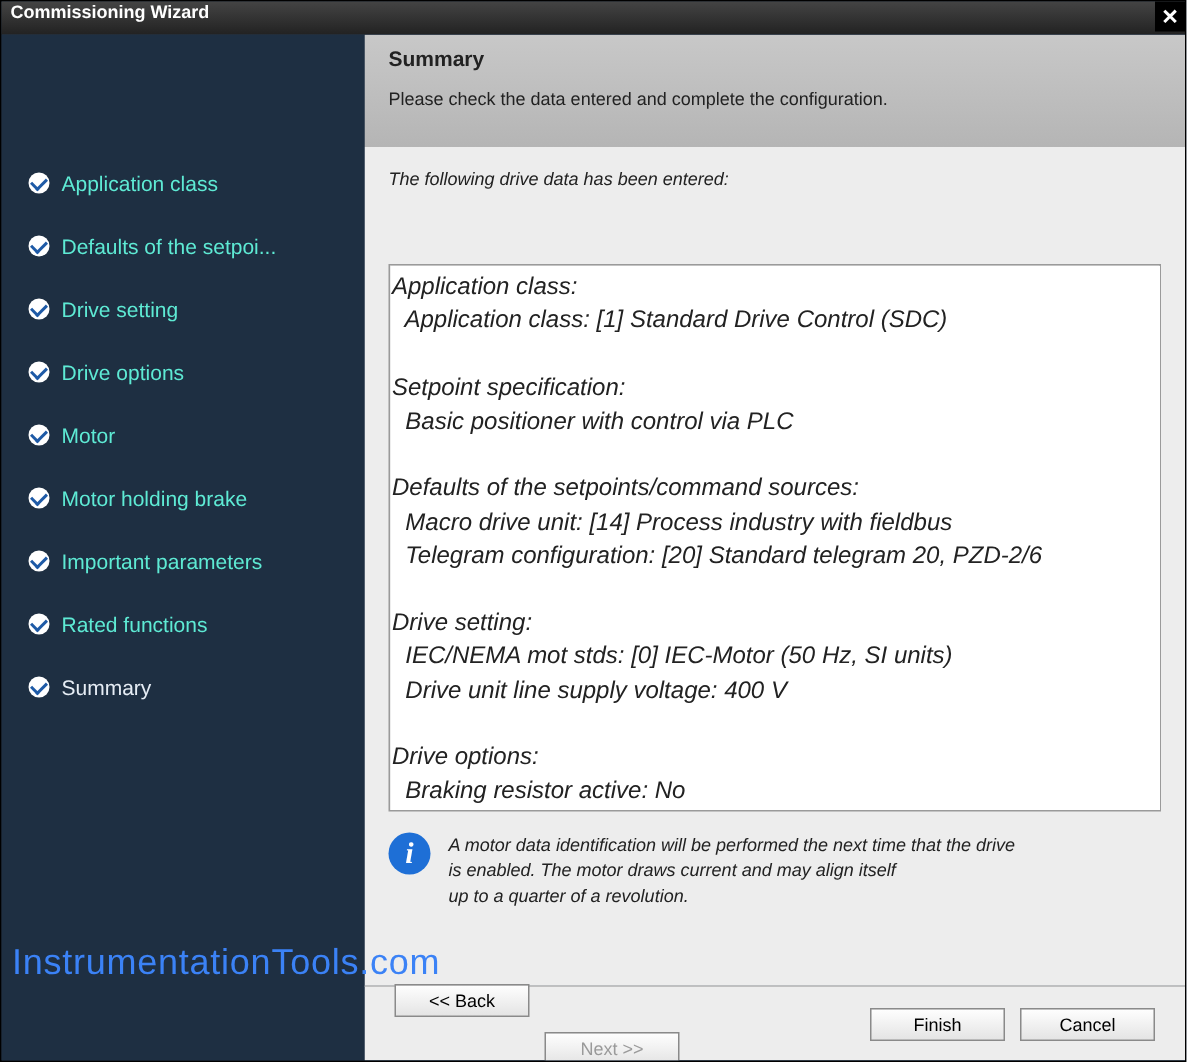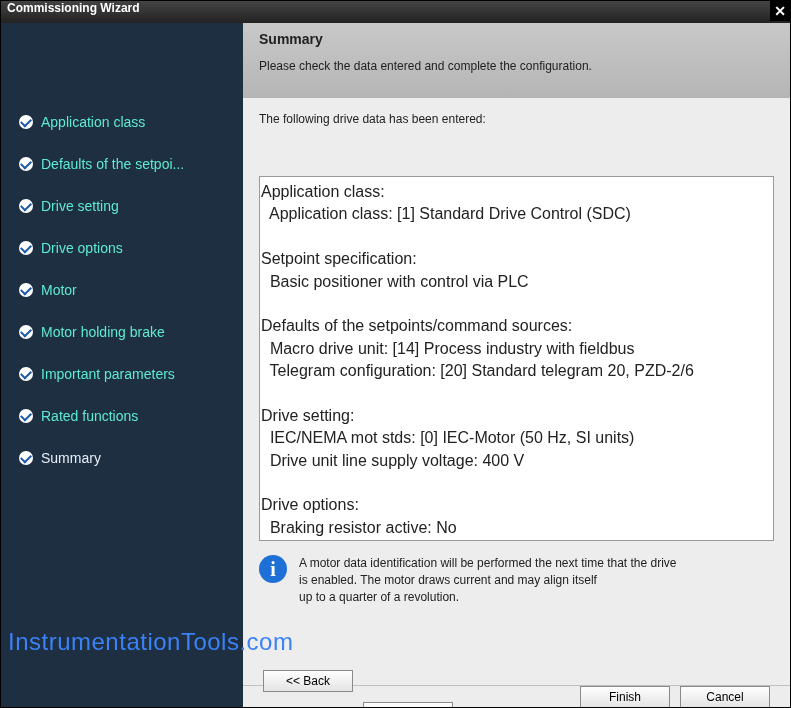--- a/index.html
+++ b/index.html
@@ -12,27 +12,27 @@
   .sidebar-spacer-top { height: 75px; }
   .sidebar-item { display:flex; align-items:center; gap:8px; padding: 6px 18px; color:#5eead4; font-size:14px; margin-bottom: 14px; cursor:pointer; }
   .sidebar-item.active { color:#e6edf5; }
   .check-icon { width:14px; height:14px; border-radius:50%; background:#fff; position:relative; flex-shrink:0; }
   .check-icon::after { content:""; position:absolute; left:2px; top:3px; width:8px; height:5px; border-left:2px solid #1e5aa6; border-bottom:2px solid #1e5aa6; transform: rotate(-45deg); }
   .active .check-icon { background:#fff; }
   .content { flex:1; display:flex; flex-direction:column; background:#1e2f42; overflow:hidden; }
   .header-band { height:75px; background: linear-gradient(#c8c8c8, #b5b5b5); padding: 8px 16px; color:#222; }
   .header-band h2 { font-size:14px; font-weight:bold; margin-bottom:12px; }
   .header-band p { font-size:12px; }
-  .main { flex:1; background:#ededed; padding:14px 16px 10px 16px; display:flex; flex-direction:column; overflow:hidden; }
+  .main { flex:1; background:#ededed; padding:14px 16px 10px 16px; display:flex; flex-direction:column; overflow:hidden;font-style:italic; }
   .intro { font-size:12px; color:#222; margin-bottom:6px; }
   .data-box { flex: 0 0 365px; border:1px solid #9a9a9a; background:#fff; padding:4px 1px; font-size:16px; color:#222; overflow-y: scroll; line-height: 1.4; white-space: pre; position: relative; margin-top: 44px; }
   .info-row { display:flex; gap:12px; margin-top:14px; align-items:flex-start; }
   .info-icon { width:28px; height:28px; border-radius:50%; background:#1e6fd6; color:#fff; font-weight:bold; font-size:20px; font-family: Georgia, serif; display:flex; align-items:center; justify-content:center; flex-shrink:0; }
   .info-text { font-size:12px; color:#222; line-height:1.4; }
-  .footer-bar { height:22px; background:#ededed; border-top:1px solid #c0c0c0; display:flex; align-items:center; padding: 0 20px; gap:10px; }
+  .footer-bar { height:50px; background:#ededed; border-top:1px solid #c0c0c0; display:flex; align-items:center; padding: 0 20px; gap:10px; }
   .footer-left { display:flex; gap:10px; }
   .footer-spacer { flex:1; }
   .btn { min-width:90px; height:22px; background: linear-gradient(#fefefe,#e4e4e4); border:1px solid #8a8a8a; font-size:12px; cursor:pointer; padding: 0 10px; color:#000; }
   .btn:disabled { color:#9a9a9a; cursor:default;margin-top:32px; }
   .watermark { position:absolute; left:8px; bottom:52px; color:#3b82f6; font-size:24px; font-family: Arial, sans-serif; letter-spacing:0.5px; pointer-events:none; }
   .shell { position: relative; width:791px; height:708px; }
   
   .data-box::-webkit-scrollbar { width:16px; }
   .data-box::-webkit-scrollbar-track { background:#eaeaea; border-left:1px solid #c0c0c0; }
   .data-box::-webkit-scrollbar-thumb { background:#c8c8c8; border:1px solid #a0a0a0; }

